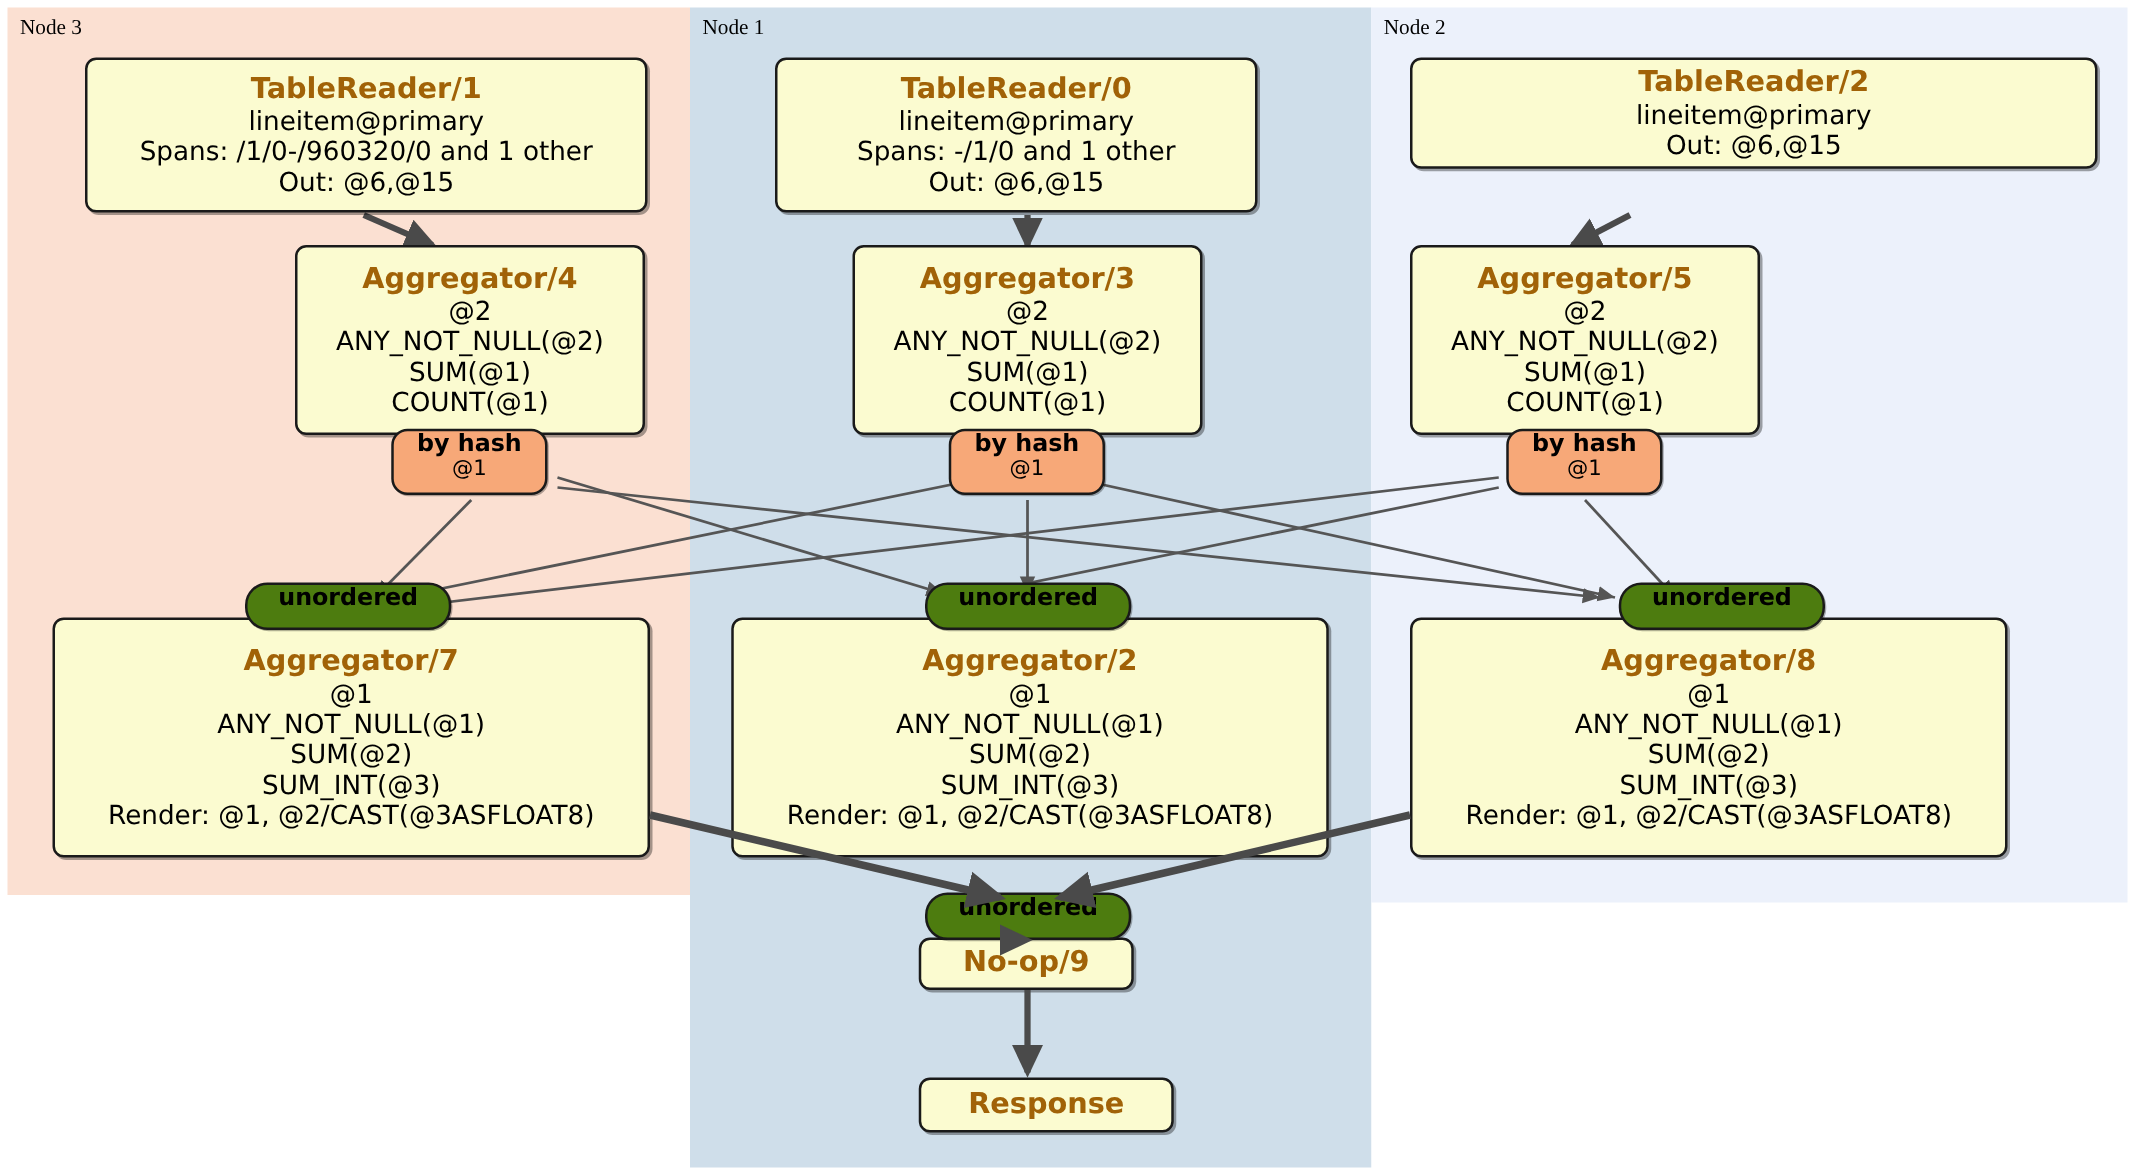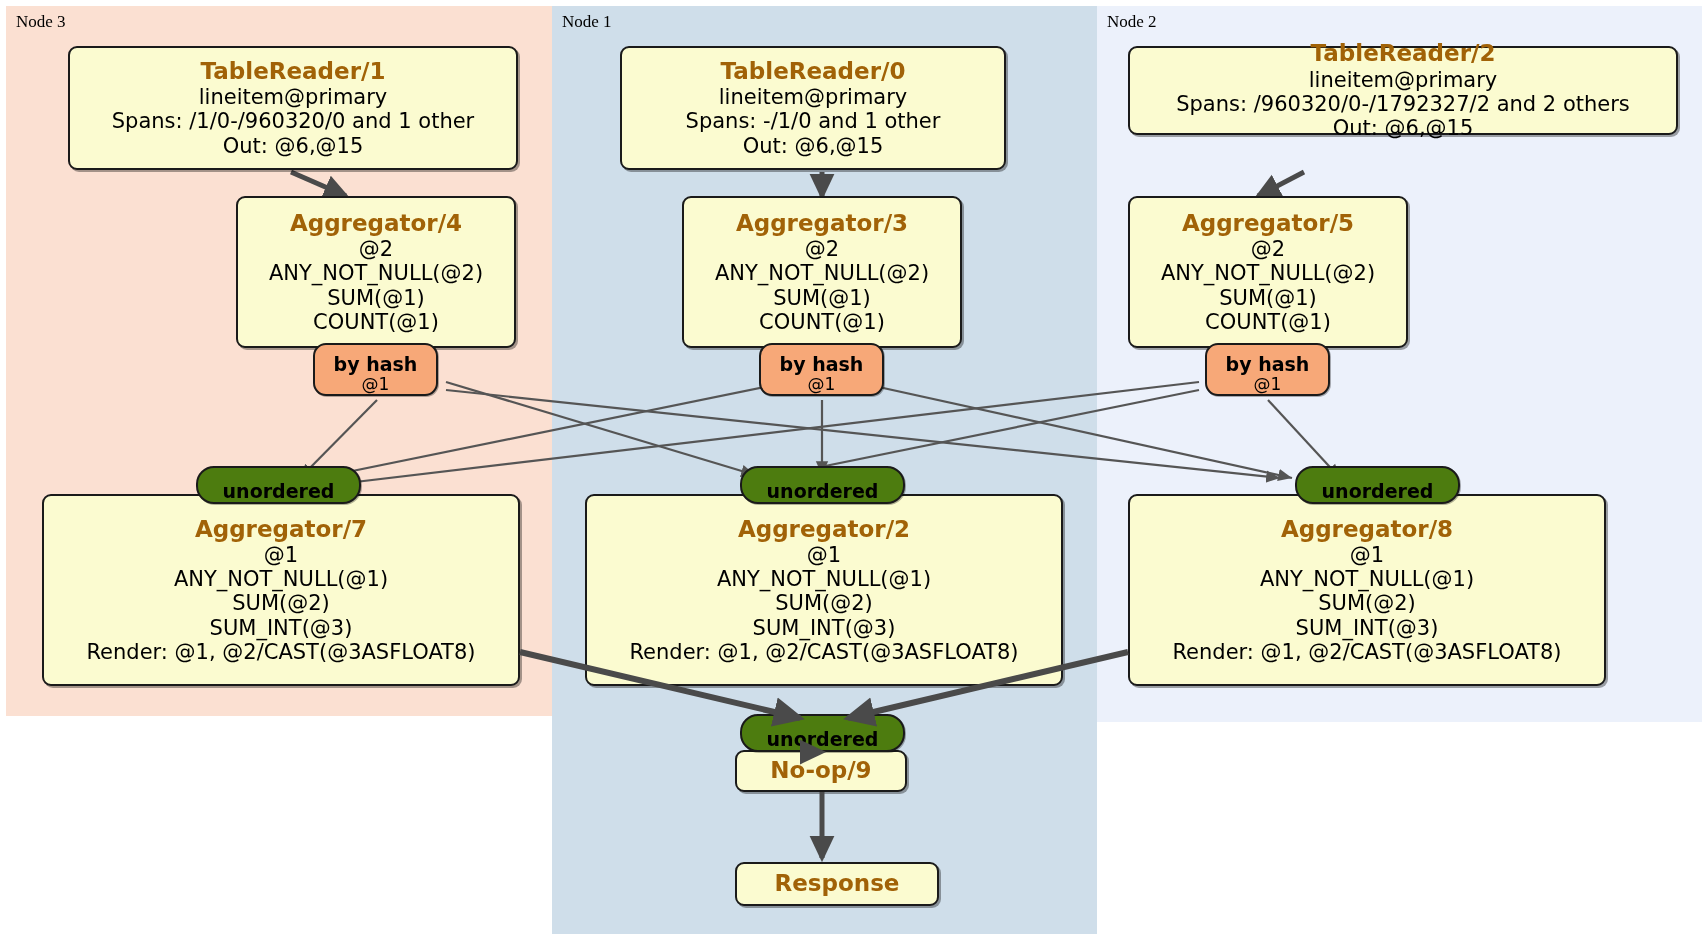--- a/index.html
+++ b/index.html
@@ -14,21 +14,21 @@
   .node-box{position:absolute;box-sizing:border-box;background:#fbfbd0;
             border:2px solid #1a1a1a;border-radius:9px;
             display:flex;flex-direction:column;align-items:center;
             justify-content:center;text-align:center;
             box-shadow:2px 2px 0 rgba(0,0,0,0.35);z-index:6;}
   .node-title{font-weight:bold;font-size:23px;line-height:1.18;color:#a16207;}
   .node-line{font-size:21px;line-height:1.16;color:#000;white-space:nowrap;}
 
   .pill{position:absolute;box-sizing:border-box;border:2px solid #1a1a1a;
         border-radius:14px;display:flex;flex-direction:column;
-        align-items:center;justify-content:flex-end;text-align:center;
+        align-items:center;justify-content:flex-start;text-align:center;
         z-index:9;box-shadow:1px 1px 0 rgba(0,0,0,0.3);}
   .pill-hash{background:#f7a878;border-radius:13px;}
   .pill-unordered{background:#4d7c0f;border-radius:18px;}
   .pill-t{font-weight:bold;font-size:19px;line-height:1.1;color:#000;}
   .pill-s{font-size:17px;line-height:1.1;color:#000;}
 
   svg.edges{position:absolute;left:0;top:0;width:1708px;height:940px;
             z-index:4;pointer-events:none;}
   svg.edges-top{z-index:12;}
 </style>
@@ -133,21 +133,20 @@
     <div class="node-title">No-op/9</div>
   </div>
 
   <div class="node-box" style="left:735px;top:862px;width:204px;height:44px;">
     <div class="node-title">Response</div>
   </div>
 
   <div class="node-box" style="left:1128px;top:46px;width:550px;height:89px;">
     <div class="node-title">TableReader/2</div>
     <div class="node-line">lineitem@primary</div>
-    <div class="node-line">Spans: /960320/0-/1792327/2 and 2 others</div>
     <div class="node-line">Out: @6,@15</div>
   </div>
 
   <div class="node-box" style="left:1128px;top:196px;width:280px;height:152px;">
     <div class="node-title">Aggregator/5</div>
     <div class="node-line">@2</div>
     <div class="node-line">ANY_NOT_NULL(@2)</div>
     <div class="node-line">SUM(@1)</div>
     <div class="node-line">COUNT(@1)</div>
   </div>

